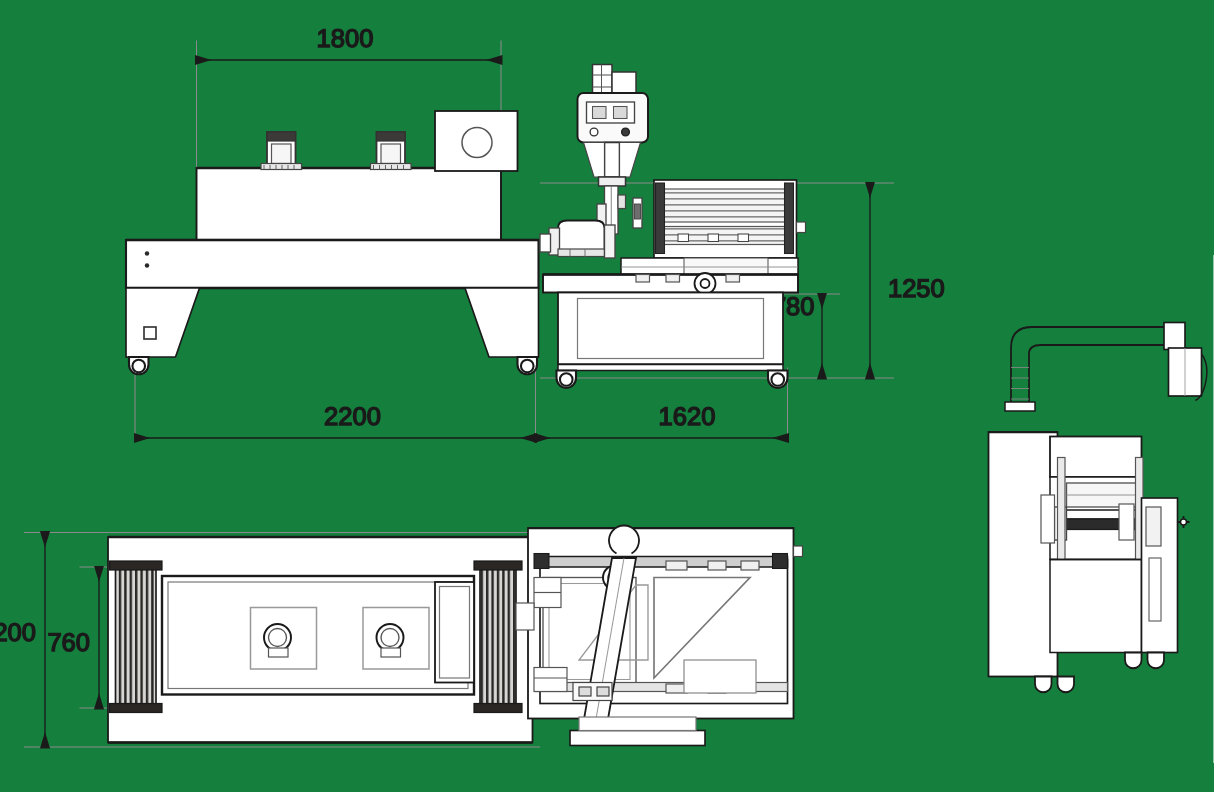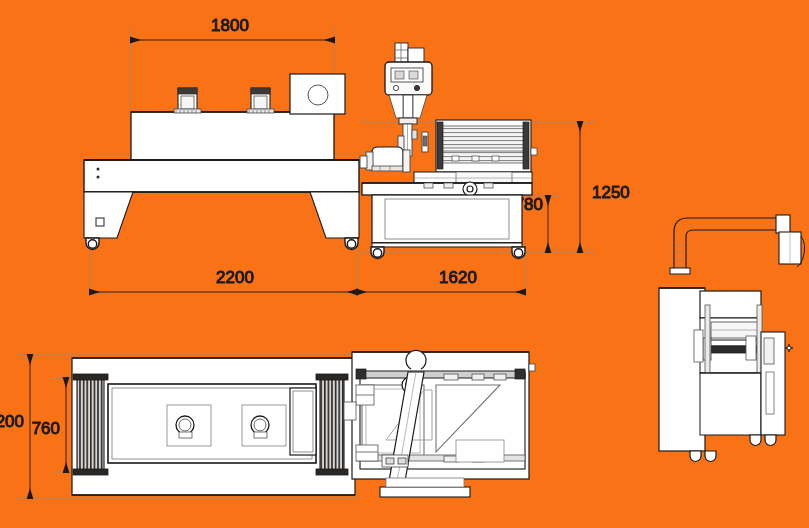--- a/index.html
+++ b/index.html
@@ -7,21 +7,21 @@
     padding: 0;
     background: #ffffff;
   }
   body {
     font-family: "Liberation Sans", sans-serif;
   }
   #drawing-root {
     position: relative;
     width: 809px;
     height: 528px;
-    background: #f97316;
+    background: #15803d;
     overflow: hidden;
     text-align: center;
   }
   #drawing-svg {
     display: block;
     width: 809px;
     height: 528px;
   }
   .dim-text {
     font-family: "Liberation Sans", sans-serif;

